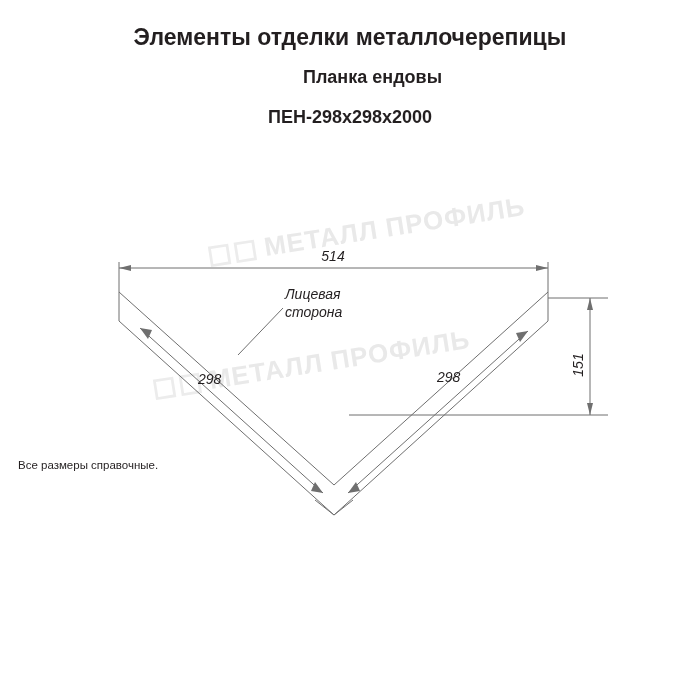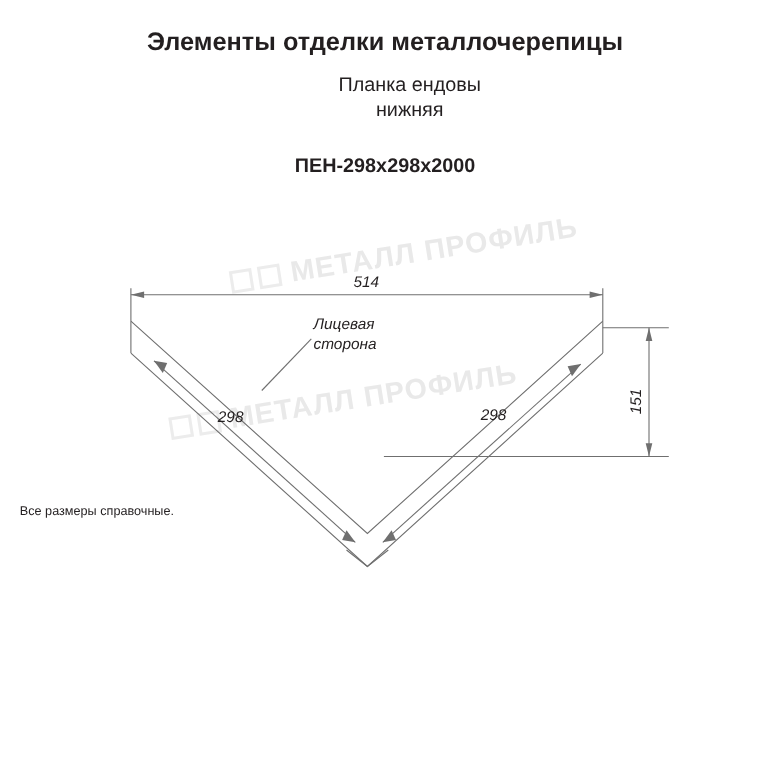--- a/index.html
+++ b/index.html
@@ -25,32 +25,32 @@
     padding-top: 24px;
   }
   .main-title {
     font-size: 23px;
     font-weight: bold;
     letter-spacing: 0px;
     line-height: 1.2;
   }
   .sub-title {
     font-size: 18px;
-    font-weight: normal;
+    font-weight: bold;
     line-height: 1.25;
     margin-top: 14px;
     padding-left: 45px;
   }
   .sub-title .line2 {
     display: block;
   }
   .code-title {
     font-size: 18px;
     font-weight: bold;
-    margin-top: 29px;
+    margin-top: 19px;
   }
   .drawing-area {
     position: absolute;
     left: 0;
     top: 180px;
     width: 700px;
     height: 420px;
     font-style: italic;
   }
   .drawing-area svg {
@@ -90,21 +90,20 @@
 </style>
 </head>
 <body>
 
 <div class="page">
 
   <div class="title-block">
     <div class="main-title">Элементы отделки металлочерепицы</div>
     <div class="sub-title">
       <span>Планка ендовы</span>
-      <span class="line2">нижняя</span>
     </div>
     <div class="code-title">ПЕН-298х298х2000</div>
   </div>
 
   <div class="wm wm1">
     <span class="mark">◻◻</span><span>МЕТАЛЛ ПРОФИЛЬ</span>
   </div>
   <div class="wm wm2">
     <span class="mark">◻◻</span><span>МЕТАЛЛ ПРОФИЛЬ</span>
   </div>

